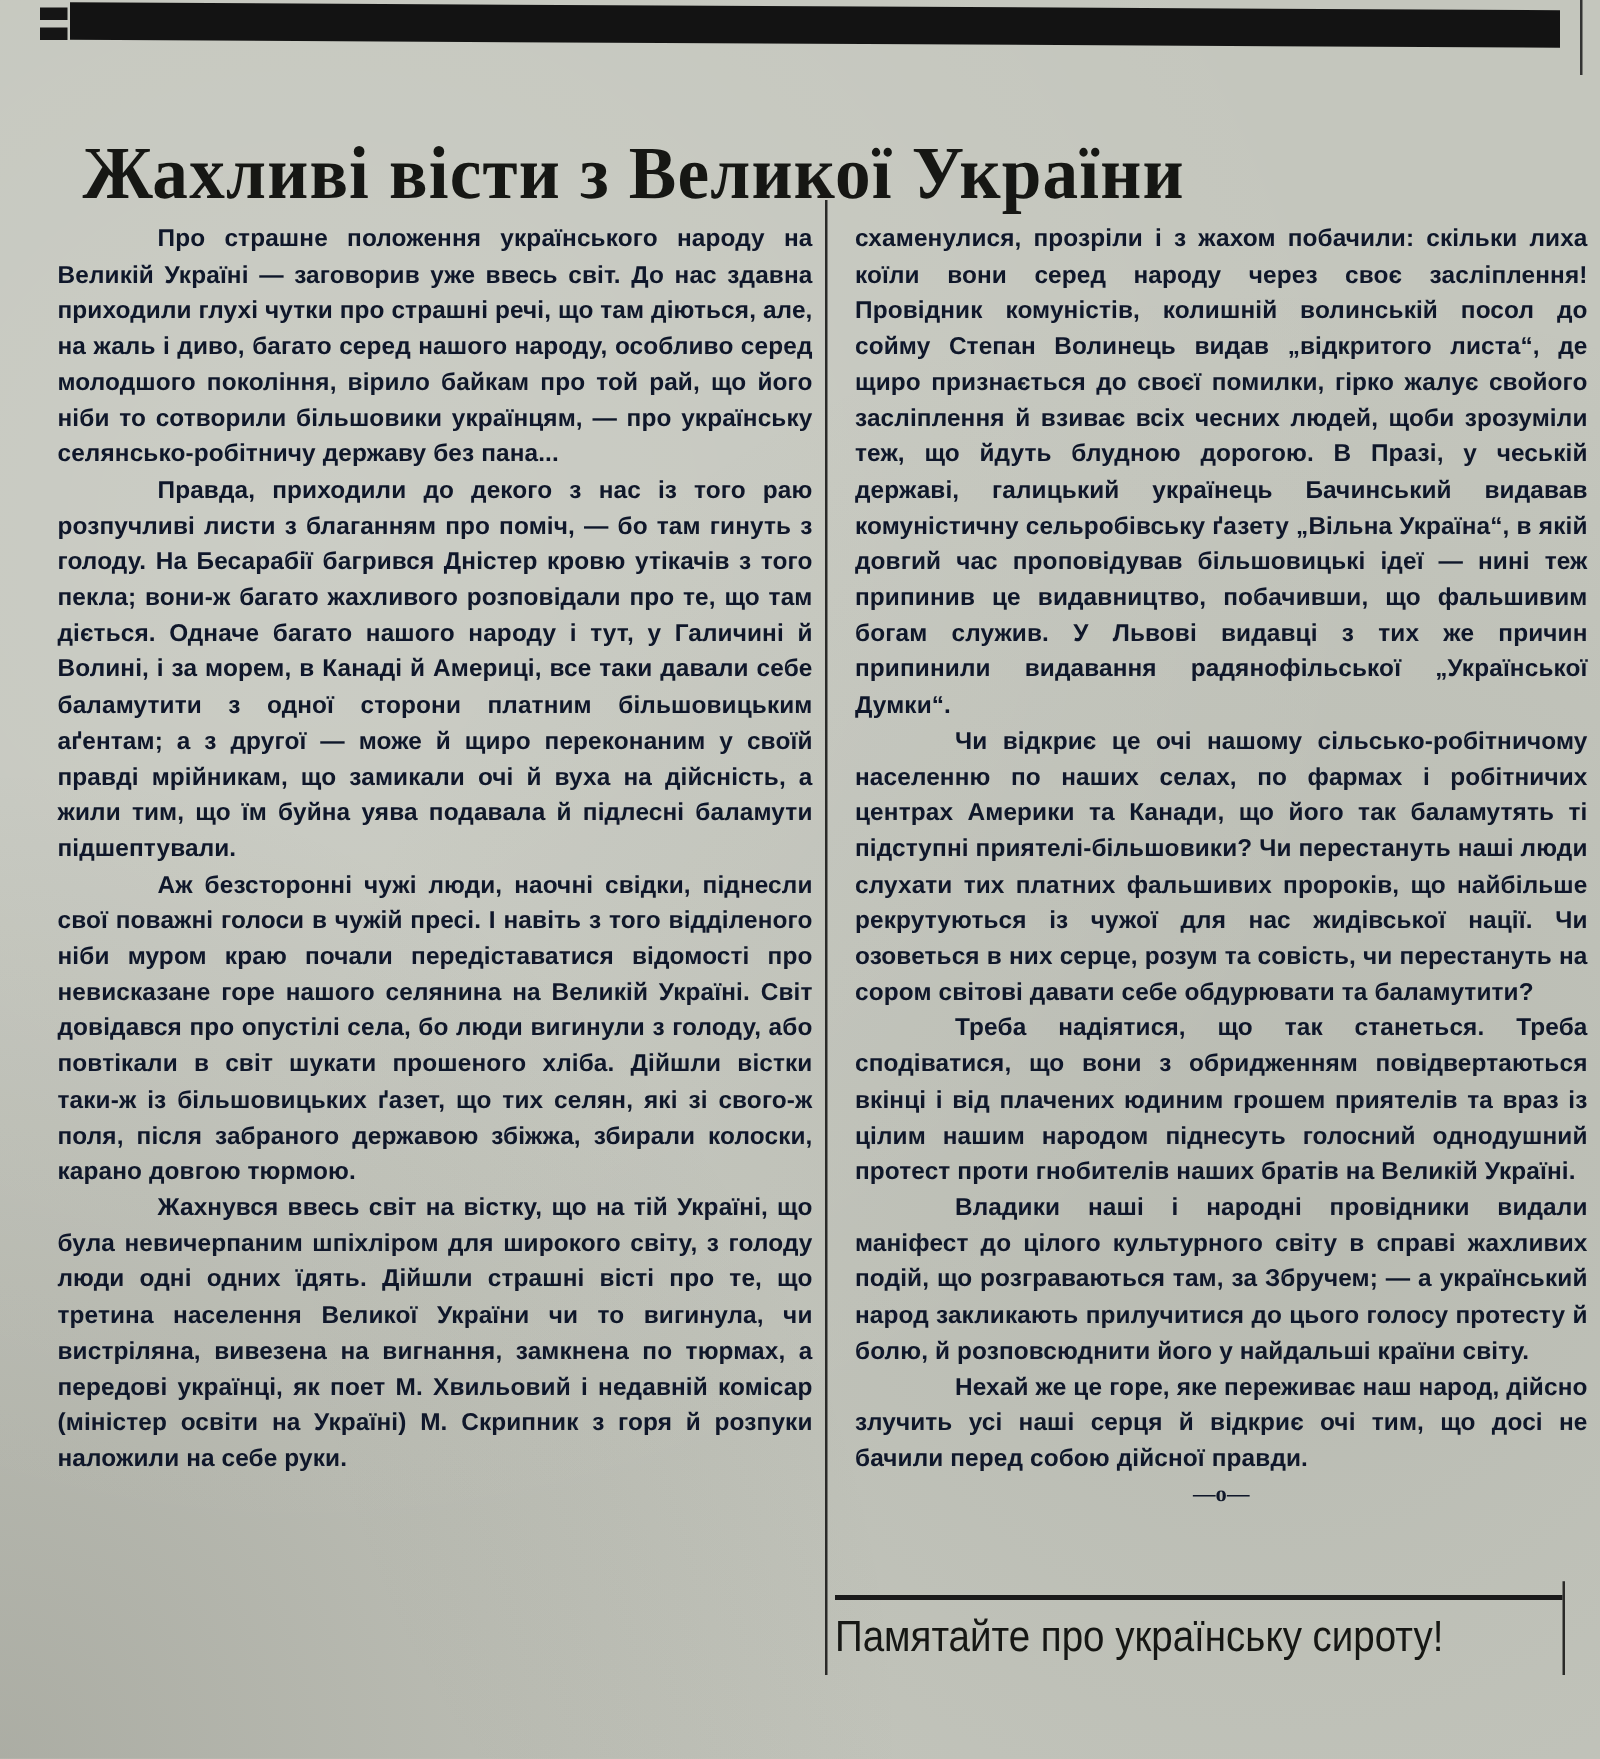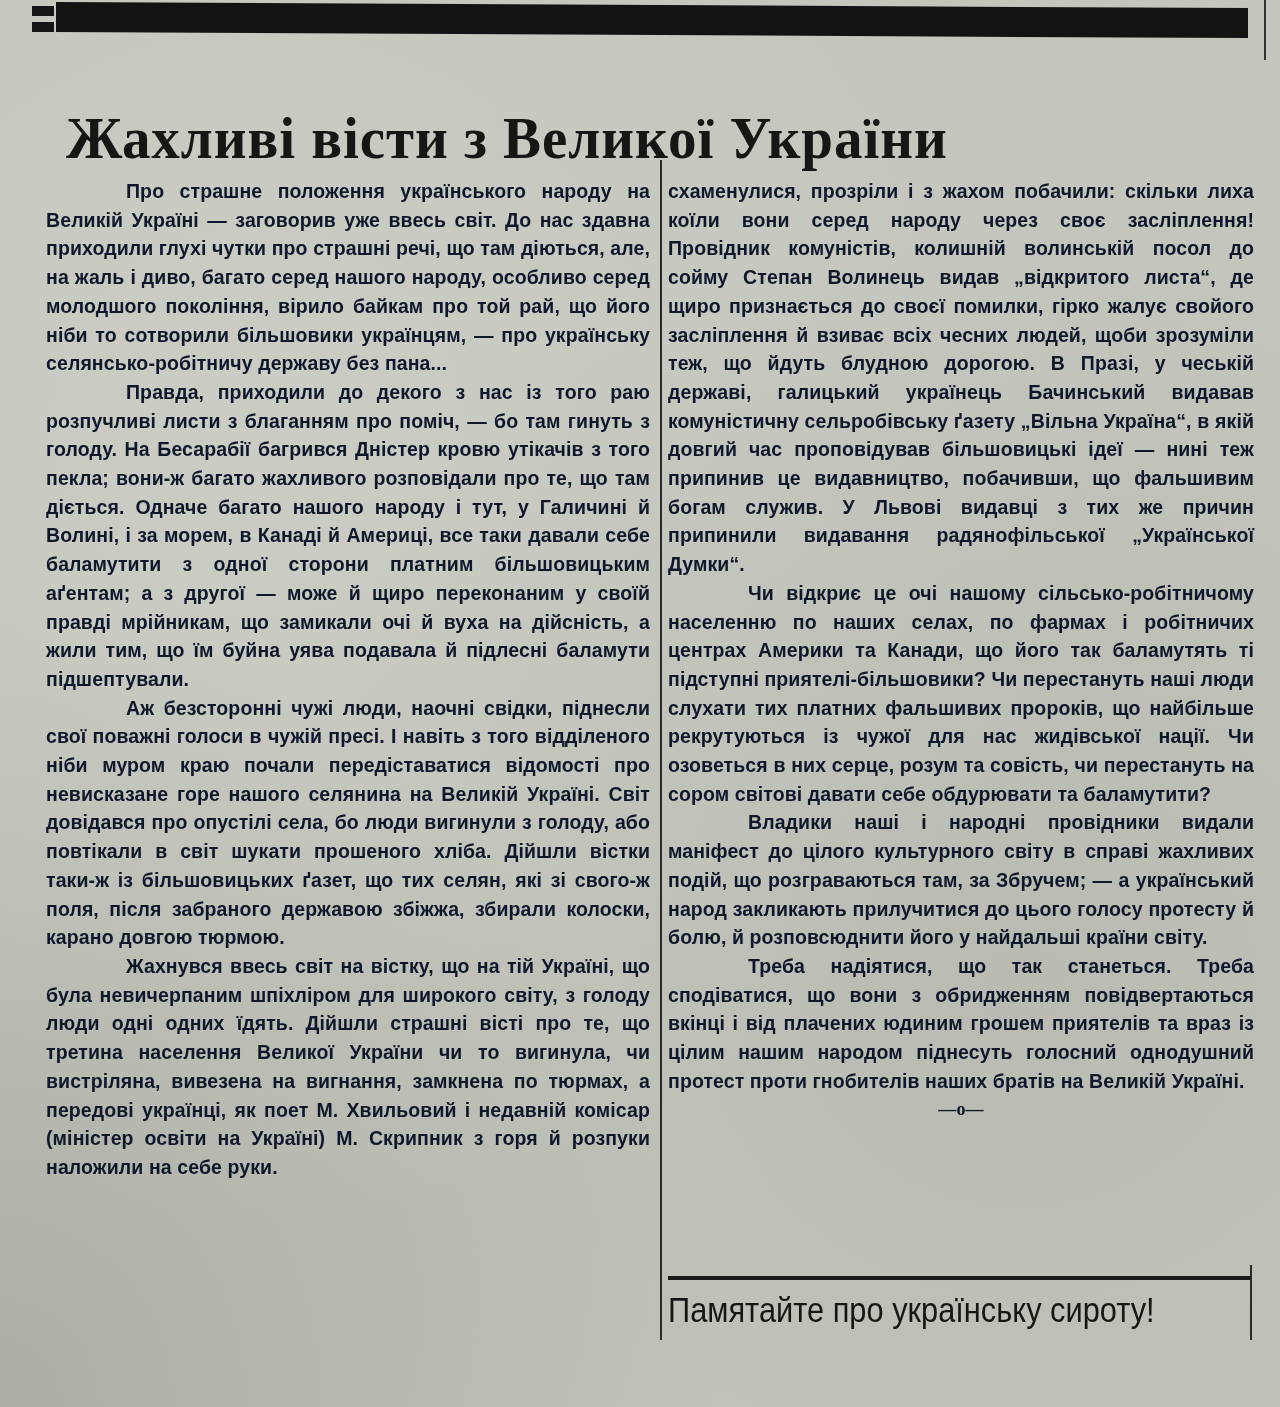--- a/index.html
+++ b/index.html
@@ -29,21 +29,21 @@
     }
     .column {
       position: absolute; top: 146px;
       font-family: "Liberation Sans", "DejaVu Sans", sans-serif;
       font-size: 19.5px; line-height: 28.7px; color: #0f172a;
       text-align: justify; font-weight: bold;
       letter-spacing: 0.1px;
       margin-top: 31px;
     }
     .col-left { left: 46px; width: 604px; }
-    .col-right { left: 668px; width: 586px; top: 146px; }
+    .col-right { left: 684px; width: 586px; top: 146px; }
     .column p { margin: 0; text-indent: 0; }
     .column p.indent { text-indent: 80px; }
     .col-divider { position: absolute; left: 660px; top: 160px; width: 2px; height: 1180px; background: #2a2a28; }
     .right-border { position: absolute; left: 1250px; top: 1265px; width: 2px; height: 75px; background: #2a2a28; }
     .end-mark {
       text-align: center; font-family: "Liberation Serif", serif; font-size: 18px;
       line-height: 22px; margin-top: 2px;
     }
     .bottom-rule { position: absolute; left: 668px; top: 1276px; width: 582px; height: 4px; background: #1a1a1a; }
     .slogan {
@@ -68,20 +68,21 @@
   <p class="indent">Правда, приходили до декого з нас із того раю розпучливі листи з благанням про поміч, — бо там гинуть з голоду. На Бесарабії багрився Дністер кровю утікачів з того пекла; вони-ж багато жахливого розповідали про те, що там діється. Одначе багато нашого народу і тут, у Галичині й Волині, і за морем, в Канаді й Америці, все таки давали себе баламутити з одної сторони платним більшовицьким аґентам; а з другої — може й щиро переконаним у своїй правді мрійникам, що замикали очі й вуха на дійсність, а жили тим, що їм буйна уява подавала й підлесні баламути підшептували.</p>
   <p class="indent">Аж безсторонні чужі люди, наочні свідки, піднесли свої поважні голоси в чужій пресі. І навіть з того відділеного ніби муром краю почали передіставатися відомості про невисказане горе нашого селянина на Великій Україні. Світ довідався про опустілі села, бо люди вигинули з голоду, або повтікали в світ шукати прошеного хліба. Дійшли вістки таки-ж із більшовицьких ґазет, що тих селян, які зі свого-ж поля, після забраного державою збіжжа, збирали колоски, карано довгою тюрмою.</p>
   <p class="indent">Жахнувся ввесь світ на вістку, що на тій Україні, що була невичерпаним шпіхліром для широкого світу, з голоду люди одні одних їдять. Дійшли страшні вісті про те, що третина населення Великої України чи то вигинула, чи вистріляна, вивезена на вигнання, замкнена по тюрмах, а передові українці, як поет М. Хвильовий і недавній комісар (міністер освіти на Україні) М. Скрипник з горя й розпуки наложили на себе руки.</p>
 </div>
 
 <div class="col-divider"></div>
 
 <div class="column col-right">
   <p>схаменулися, прозріли і з жахом побачили: скільки лиха коїли вони серед народу через своє засліплення! Провідник комуністів, колишній волинській посол до сойму Степан Волинець видав „відкритого листа“, де щиро признається до своєї помилки, гірко жалує свойого засліплення й взиває всіх чесних людей, щоби зрозуміли теж, що йдуть блудною дорогою. В Празі, у чеській державі, галицький українець Бачинський видавав комуністичну сельробівську ґазету „Вільна Україна“, в якій довгий час проповідував більшовицькі ідеї — нині теж припинив це видавництво, побачивши, що фальшивим богам служив. У Львові видавці з тих же причин припинили видавання радянофільської „Української Думки“.</p>
   <p class="indent">Чи відкриє це очі нашому сільсько-робітничому населенню по наших селах, по фармах і робітничих центрах Америки та Канади, що його так баламутять ті підступні приятелі-більшовики? Чи перестануть наші люди слухати тих платних фальшивих пророків, що найбільше рекрутуються із чужої для нас жидівської нації. Чи озоветься в них серце, розум та совість, чи перестануть на сором світові давати себе обдурювати та баламутити?</p>
+  <p class="indent">Треба надіятися, що так станеться. Треба сподіватися, що вони з обридженням повідвертаються вкінці і від плачених юдиним грошем приятелів та враз із цілим нашим народом піднесуть голосний однодушний протест проти гнобителів наших братів на Великій Україні.</p>
   <p class="indent">Владики наші і народні провідники видали маніфест до цілого культурного світу в справі жахливих подій, що розграваються там, за Збручем; — а український народ закликають прилучитися до цього голосу протесту й болю, й розповсюднити його у найдальші країни світу.</p>
-  <p class="indent">Треба надіятися, що так станеться. Треба сподіватися, що вони з обридженням повідвертаються вкінці і від плачених юдиним грошем приятелів та враз із цілим нашим народом піднесуть голосний однодушний протест проти гнобителів наших братів на Великій Україні.</p>
+  <p class="indent">Нехай же це горе, яке переживає наш народ, дійсно злучить усі наші серця й відкриє очі тим, що досі не бачили перед собою дійсної правди.</p>
   <div class="end-mark">—о—</div>
 </div>
 
 <div class="bottom-rule"></div>
 <div class="right-border"></div>
 <div class="slogan">Памятайте про українську сироту!</div>
 
 </body></html>

